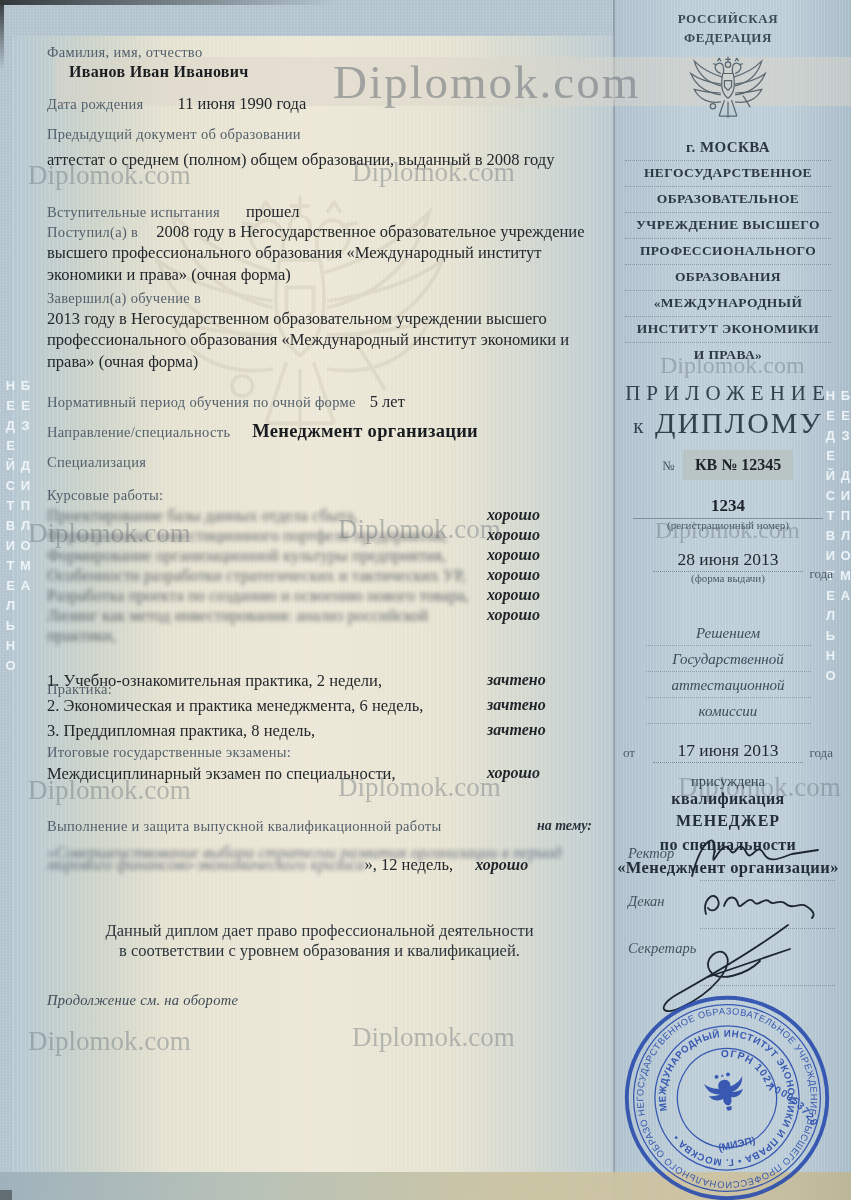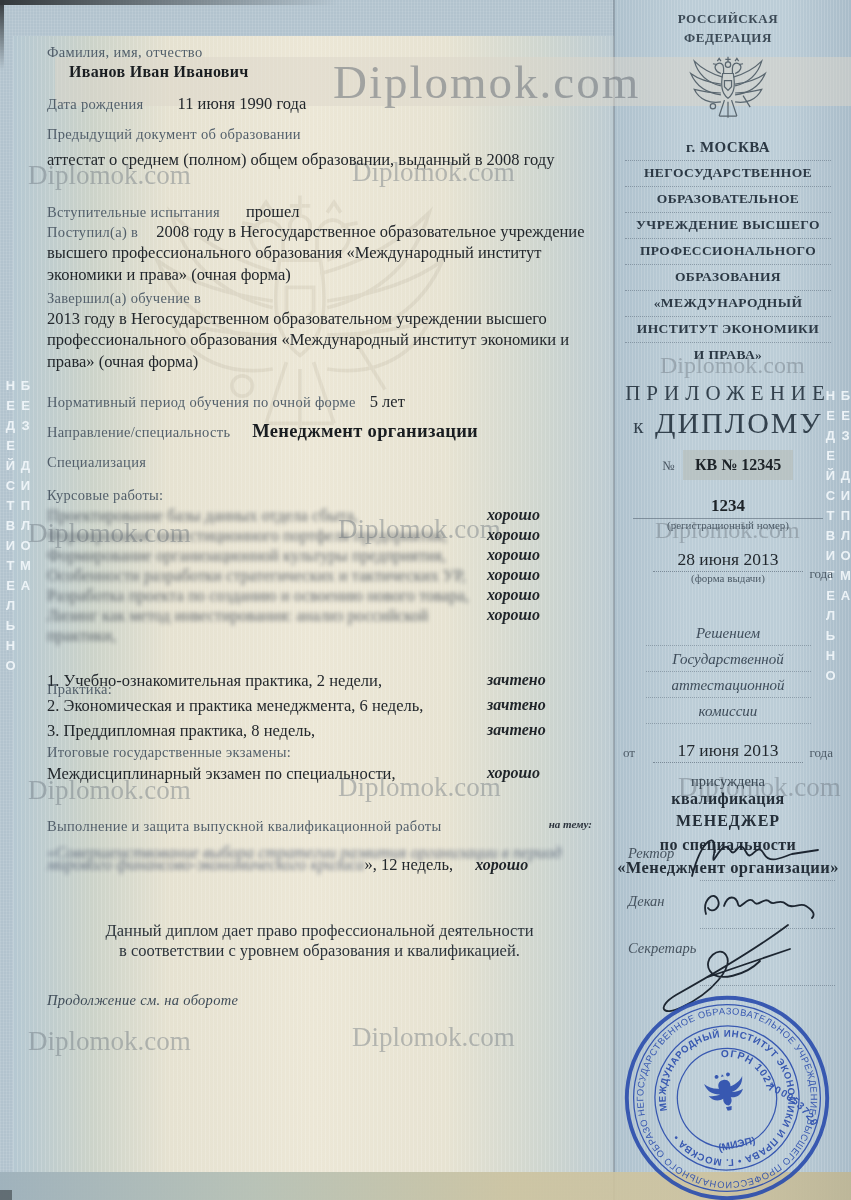--- a/index.html
+++ b/index.html
@@ -219,21 +219,21 @@
     </div>
 
     <div class="abs lbl" style="top:744px;">Итоговые государственные экзамены:</div>
     <div class="abs rowg" style="top:764px;">
       <span class="t">Междисциплинарный экзамен по специальности,</span>
       <span class="g grade">хорошо</span>
     </div>
 
     <div class="abs" style="top:818px;width:545px;display:flex;">
       <span class="lbl" style="flex:1;">Выполнение и защита выпускной квалификационной работы</span>
-      <span class="val ital" style="font-weight:bold;font-size:11px;color:#2a323c;">на тему:</span>
+      <span class="val ital" style="font-weight:bold;font-size:14px;color:#2a323c;">на тему:</span>
     </div>
     <div class="abs blurred-i" style="top:843px;font-size:16.5px;">«Совершенствование выбора стратегии развития организации в период</div>
     <div class="abs" style="top:855px;font-size:16.5px;">
       <span class="blurred-i">мирового финансово-экономического кризиса</span><span class="val">», 12 недель,</span>
       <span class="grade" style="margin-left:18px;">хорошо</span>
     </div>
 
     <div class="abs center" style="top:921px;width:545px;">
       <div class="val" style="font-size:16.5px;color:#2b333b;">Данный диплом дает право профессиональной деятельности</div>
       <div class="val" style="font-size:16.5px;color:#2b333b;">в соответствии с уровнем образования и квалификацией.</div>

